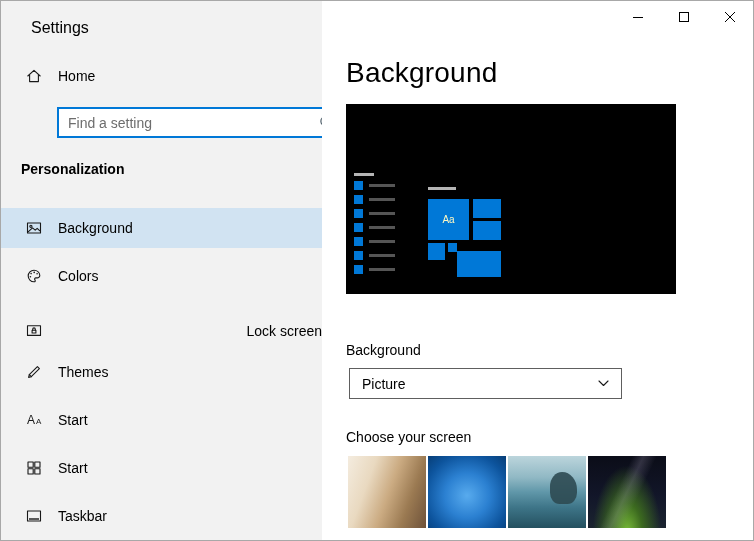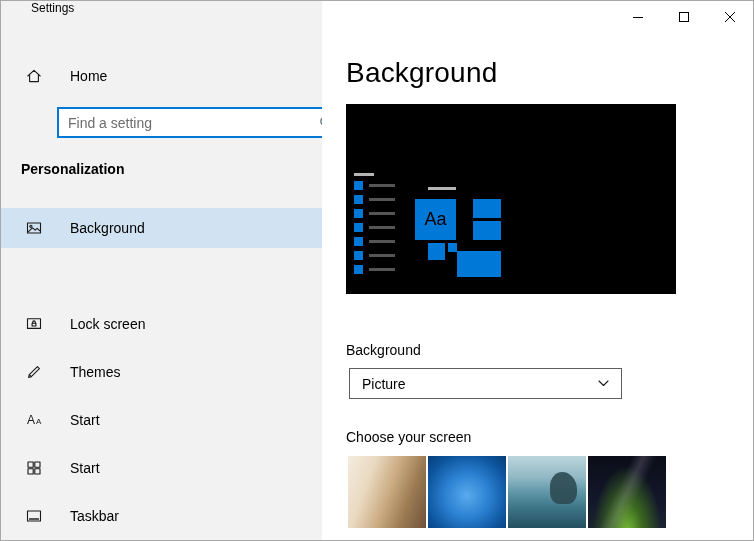--- a/index.html
+++ b/index.html
@@ -9,25 +9,25 @@
   .window {
     position:relative; width:754px; height:541px;
     background:#fff; border:1px solid #a8a8a8; overflow:hidden;
   }
 
   
   .sidebar {
     position:absolute; left:0; top:0; width:321px; height:100%;
     background:#f2f2f2;
   }
-  .app-title { position:absolute; left:30px; top:0; font-size:12px; }
+  .app-title { position:absolute; left:30px; top:18px; font-size:16px; }
 
   .nav-row {
     position:absolute; left:0; width:321px; height:40px;
-    display:flex; align-items:center; padding-left:25px; gap:28px;
+    display:flex; align-items:center; padding-left:25px; gap:16px;
     font-size:14px; cursor:pointer;
   }
   .nav-row.selected { background:#d1e3f2; }
   .nav-row svg { flex:0 0 auto; }
 
   .home-row { top:57px; height:36px; }
 
   .search-box {
     position:absolute; left:20px; top:106px; width:288px; height:31px;
     background:#fff; border:2px solid #0078d7;
@@ -41,21 +41,21 @@
   .search-box input::placeholder { color:#6d6d6d; }
   .search-box .mag { margin-right:9px; cursor:pointer; display:flex; }
 
   .section-heading {
     position:absolute; left:20px; top:160px;
     font-size:14px; font-weight:bold;
   }
 
   .row-background { top:207px; }
   .row-colors     { top:255px; }
-  .row-lockscreen { top:303px; }
+  .row-lockscreen { top:310px;justify-content:space-between; }
   .row-themes     { top:351px; }
   .row-fonts      { top:399px; }
   .row-start      { top:447px; }
   .row-taskbar    { top:495px; }
 
   
   .main { position:absolute; left:321px; top:0; right:0; height:100%; background:#fff; }
 
   .window-controls { position:absolute; top:0; right:0; display:flex; }
   .win-btn {
@@ -70,23 +70,23 @@
 
   
   .preview {
     position:absolute; left:24px; top:103px; width:330px; height:190px;
     background:#000;
   }
   .pv { position:absolute; }
   .pv-blue { background:#0078d7; }
   .pv-line-light { background:#b5b5b5; height:3px; }
   .pv-bigtile {
-    left:69px; top:95px; width:41px; height:41px; background:#0078d7;
+    left:82px; top:95px; width:41px; height:41px; background:#0078d7;
     display:flex; align-items:center; justify-content:center;
-    color:#000000; font-size:18px;
+    color:#fef9c3; font-size:10px;
   }
   .applist-row { position:absolute; display:flex; align-items:center; gap:6px; }
   .applist-row .sq { width:9px; height:9px; background:#0078d7; }
   .applist-row .ln { width:26px; height:3px; background:#555; }
 
   
   .field-label { position:absolute; left:24px; font-size:14px; }
   .label-background { top:341px; }
   .label-choose { top:428px; }
 
@@ -153,20 +153,30 @@
 
     <div class="nav-row row-background selected">
       <svg width="16" height="16" viewBox="0 0 16 16" class="icon-stroke">
         <rect x="1.5" y="3" width="13" height="10"></rect>
         <circle cx="4.9" cy="6.3" r="1.1"></circle>
         <path d="M2.4 11.6 L6.5 7.8 L9.2 10.2 L11.2 8.4 L13.6 10.7"></path>
       </svg>
       <span>Background</span>
     </div>
 
+    <div class="nav-row row-colors">
+      <svg width="16" height="16" viewBox="0 0 16 16" class="icon-stroke">
+        <path d="M8 2.2 a5.8 5.8 0 1 0 0 11.6 c1.3 0 1.6 -1 0.9 -1.9 -0.7 -0.9 -0.1 -2 1 -2 h1.4 a2.5 2.5 0 0 0 2.5 -2.6 A5.8 5.8 0 0 0 8 2.2 Z"></path>
+        <circle cx="5.1" cy="5.6" r="0.8" fill="#191919" stroke="none"></circle>
+        <circle cx="8.2" cy="4.4" r="0.8" fill="#191919" stroke="none"></circle>
+        <circle cx="11.1" cy="5.8" r="0.8" fill="#191919" stroke="none"></circle>
+        <circle cx="4.4" cy="8.7" r="0.8" fill="#191919" stroke="none"></circle>
+      </svg>
+      <span>Colors</span>
+    </div>
 
     <div class="nav-row row-lockscreen">
       <svg width="16" height="16" viewBox="0 0 16 16" class="icon-stroke">
         <rect x="1.5" y="2.8" width="13" height="9.6"></rect>
         <path d="M6.7 7.3 v-1.1 a1.3 1.3 0 0 1 2.6 0 v1.1"></path>
         <rect x="6.1" y="7.3" width="3.8" height="2.7"></rect>
       </svg>
       <span>Lock screen</span>
     </div>
 

